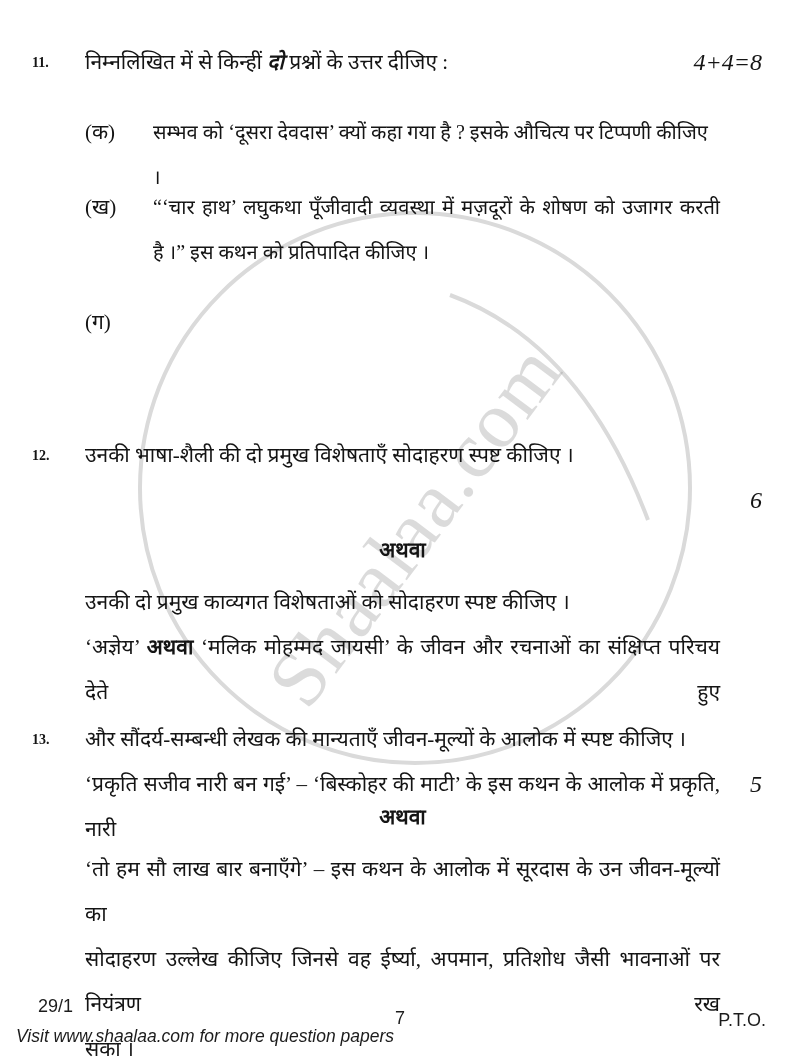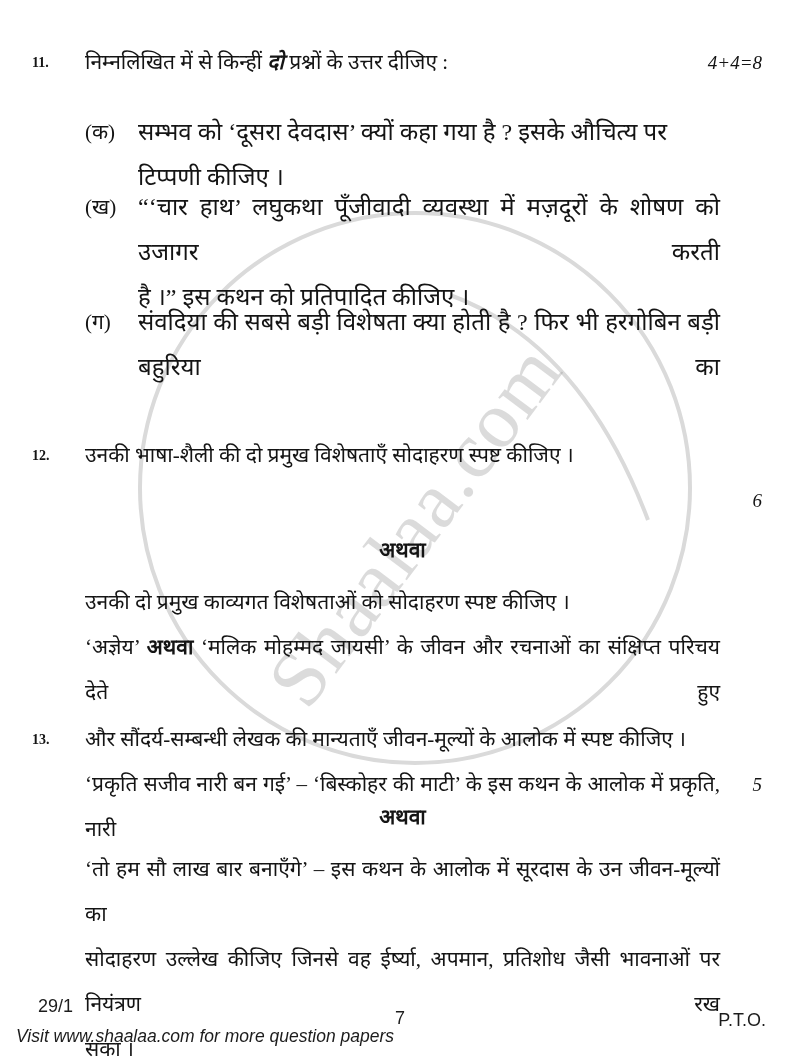--- a/index.html
+++ b/index.html
@@ -18,24 +18,24 @@
     font-size:80px;letter-spacing:2px;color:rgba(150,150,150,0.34);
     font-family:"Liberation Serif","DejaVu Serif",serif;white-space:nowrap;
   }
 
   
   .q{position:absolute;left:0;width:800px;z-index:2;}
   .qnum{position:absolute;left:32px;top:0;font-weight:bold;font-size:14px;line-height:45px;}
   .qbody{position:absolute;left:85px;width:635px;font-size:21px;font-family:Liberation Serif, serif;}
   .sub{position:absolute;left:85px;width:635px;z-index:2;}
   .sublabel{position:absolute;left:0;top:0;font-size:21px;line-height:45px;}
-  .subbody{margin-left:53px;font-size:24px;}
+  .subbody{margin-left:68px;font-size:20px;}
   .line{line-height:45px;min-height:45px;}
   .just{text-align:justify;text-align-last:justify;}
-  .marks{position:absolute;right:38px;font-style:italic;font-size:19px;line-height:45px;margin-left:43px;}
+  .marks{position:absolute;right:38px;font-style:italic;font-size:24px;line-height:45px;margin-left:43px;}
   .orline{position:absolute;left:85px;width:635px;text-align:center;font-weight:bold;font-size:21px;line-height:45px;z-index:2;}
   .bold{font-weight:bold;}
   .bi{font-weight:bold;font-style:italic;}
 
   
   .footer-item{position:absolute;z-index:3;font-family:"Liberation Sans","DejaVu Sans",sans-serif;
     font-size:18px;color:#1c1c1c;line-height:20px;}
   .f-code{left:38px;top:996px;}
   .f-page{left:50%;transform:translateX(-50%);top:1008px;}
   .f-pto{right:34px;top:1010px;}
@@ -71,21 +71,20 @@
     <span class="sublabel">(ख)</span>
     <div class="subbody">
       <div class="line just">“‘चार हाथ’ लघुकथा पूँजीवादी व्यवस्था में मज़दूरों के शोषण को उजागर करती</div>
       <div class="line">है ।” इस कथन को प्रतिपादित कीजिए ।</div>
     </div>
   </div>
 
   <div class="sub" style="top:300px">
     <span class="sublabel">(ग)</span>
     <div class="subbody">
-      <div class="line just">संवदिया की सबसे बड़ी विशेषता क्या होती है ? फिर भी हरगोबिन बड़ी बहुरिया का</div>
     </div>
   </div>
 
   <div class="q" style="top:433px">
     <span class="qnum">12.</span>
     <div class="qbody">
       <div class="line">उनकी भाषा-शैली की दो प्रमुख विशेषताएँ सोदाहरण स्पष्ट कीजिए ।</div>
     </div>
     <span class="marks" style="top:45px">6</span>
   </div>

